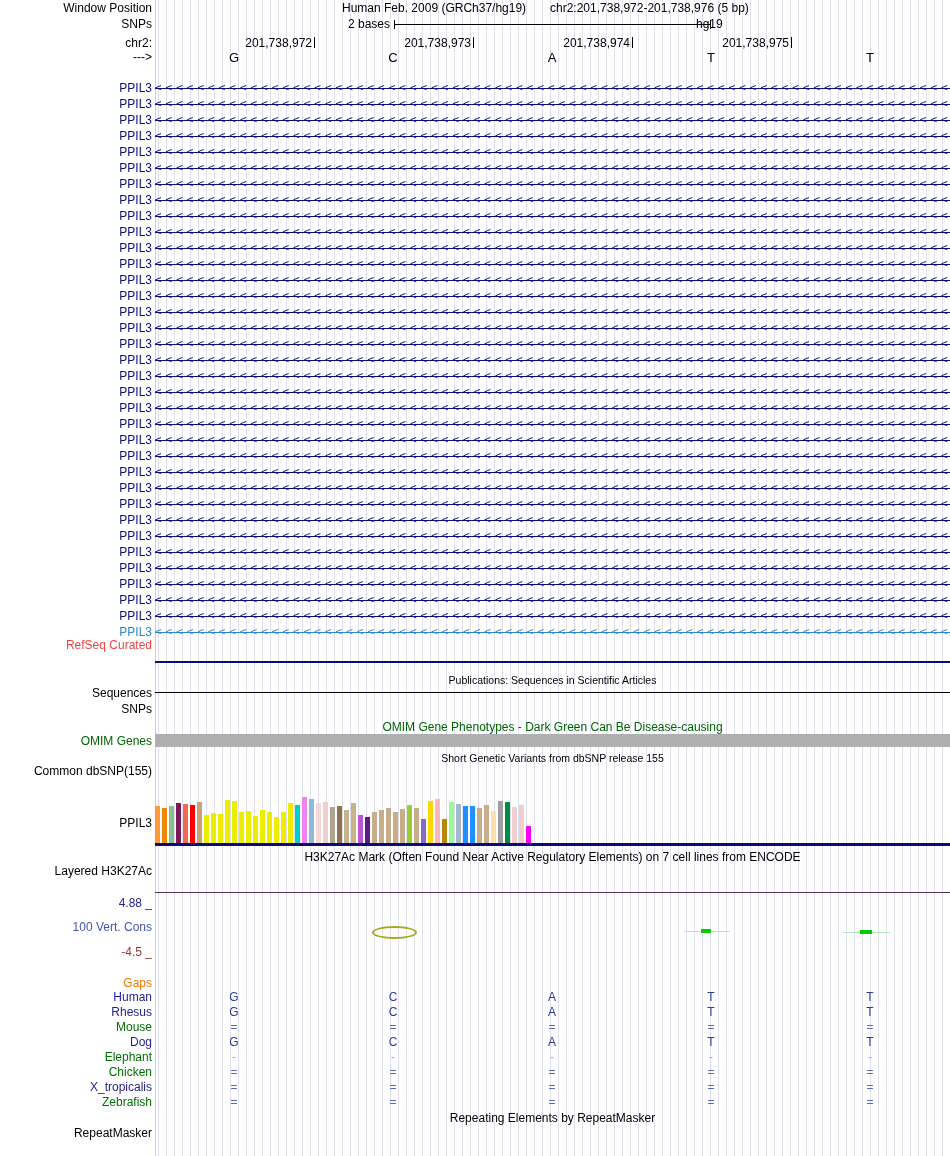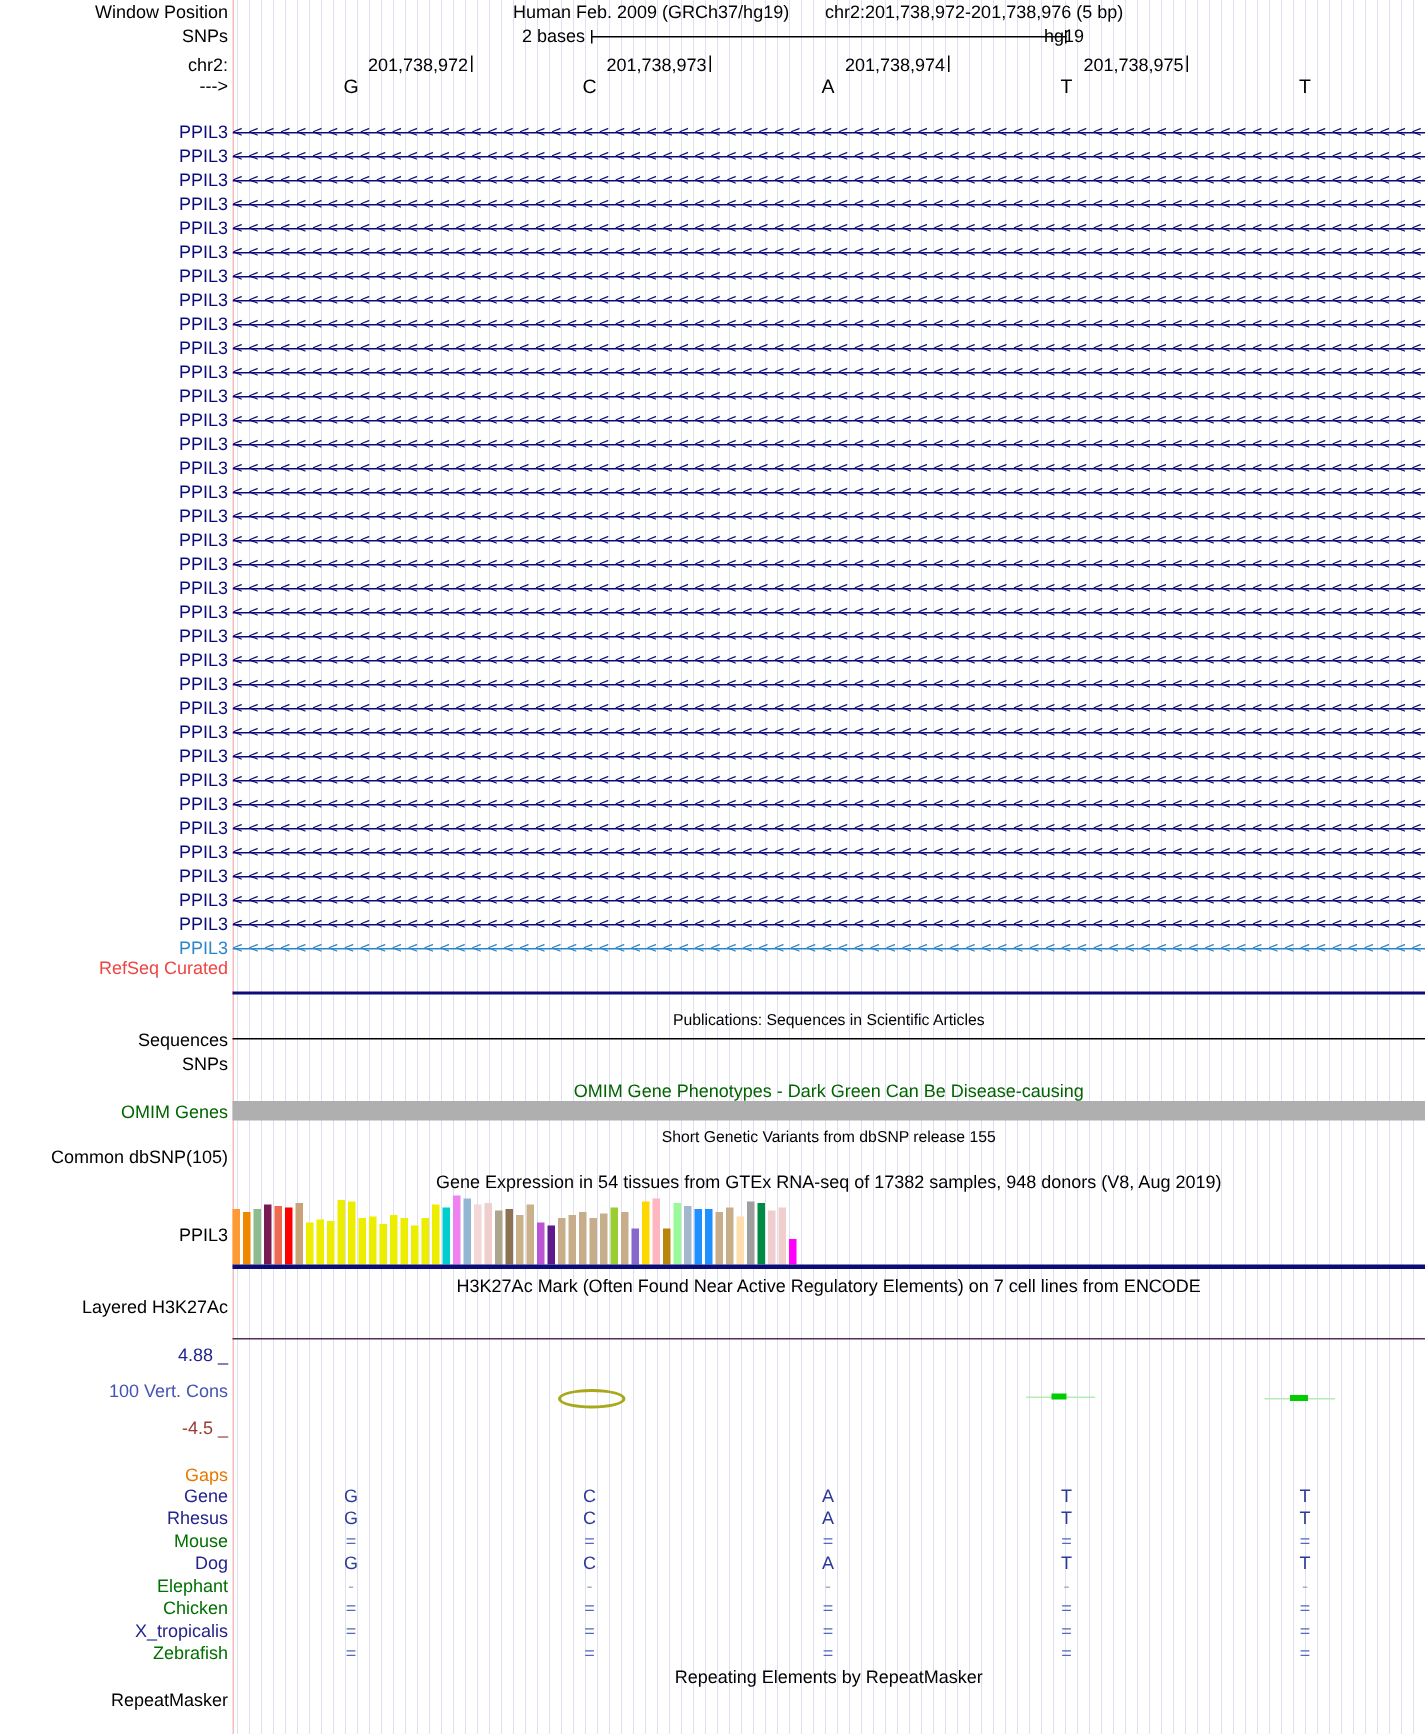--- a/index.html
+++ b/index.html
@@ -149,23 +149,22 @@
   <div class="title small" style="top:673px">Publications: Sequences in Scientific Articles</div>
   <div class="lbl" style="top:686px">Sequences</div>
   <div class="hline" style="top:692px;height:1px;background:#000"></div>
   <div class="lbl" style="top:702px">SNPs</div>
 
   <div class="title" style="top:720px;color:#006400">OMIM Gene Phenotypes - Dark Green Can Be Disease-causing</div>
   <div class="lbl" style="top:734px;color:#006400">OMIM Genes</div>
   <div class="hline" style="top:734px;height:13px;background:#AFAFAF"></div>
 
   <div class="title small" style="top:751px">Short Genetic Variants from dbSNP release 155</div>
-  <div class="lbl" style="top:764px">Common dbSNP(105)</div>
-
-  <div class="title" style="top:781px">Gene Expression in 54 tissues from GTEx RNA-seq of 17382 samples, 948 donors (V8, Aug 2019)</div>
+  <div class="lbl" style="top:764px">Common dbSNP(155)</div>
+
   <div class="lbl" style="top:816px;font-size:12px">PPIL3</div>
   <div id="gtex-bars" class="abs" style="left:155px;top:797px;width:795px;height:46px">
       <div class="bar" style="left:0px;height:37px;background:#FF9933"></div>
       <div class="bar" style="left:7px;height:35px;background:#EE8800"></div>
       <div class="bar" style="left:14px;height:37px;background:#8FBC8F"></div>
       <div class="bar" style="left:21px;height:40px;background:#7A1A54"></div>
       <div class="bar" style="left:28px;height:39px;background:#EE6A50"></div>
       <div class="bar" style="left:35px;height:38px;background:#FF0000"></div>
       <div class="bar" style="left:42px;height:41px;background:#C9A277"></div>
       <div class="bar" style="left:49px;height:28px;background:#EDED00"></div>
@@ -228,21 +227,21 @@
   <div id="phylop-marks">
       <div class="ellipse" style="left:372px;top:926px;width:41px;height:9px"></div>
       <div class="pp-wing" style="left:684px;top:931px;width:46px"></div>
       <div class="pp-dash" style="left:701px;top:929px;width:10px;height:4px"></div>
       <div class="pp-wing" style="left:843px;top:932px;width:47px"></div>
       <div class="pp-dash" style="left:860px;top:930px;width:12px;height:4px"></div>
     </div>
 
   <div class="lbl" style="top:976px;color:#E87800">Gaps</div>
   <div id="multiz-rows">
-      <div class="lbl" style="top:990px;color:#23238E">Gene</div>
+      <div class="lbl" style="top:990px;color:#23238E">Human</div>
       <div class="mzcell" style="left:234px;top:990px;color:#2B3A9B">G</div>
       <div class="mzcell" style="left:393px;top:990px;color:#2B3A9B">C</div>
       <div class="mzcell" style="left:552px;top:990px;color:#2B3A9B">A</div>
       <div class="mzcell" style="left:711px;top:990px;color:#2B3A9B">T</div>
       <div class="mzcell" style="left:870px;top:990px;color:#2B3A9B">T</div>
       <div class="lbl" style="top:1005px;color:#23238E">Rhesus</div>
       <div class="mzcell" style="left:234px;top:1005px;color:#2B3A9B">G</div>
       <div class="mzcell" style="left:393px;top:1005px;color:#2B3A9B">C</div>
       <div class="mzcell" style="left:552px;top:1005px;color:#2B3A9B">A</div>
       <div class="mzcell" style="left:711px;top:1005px;color:#2B3A9B">T</div>

